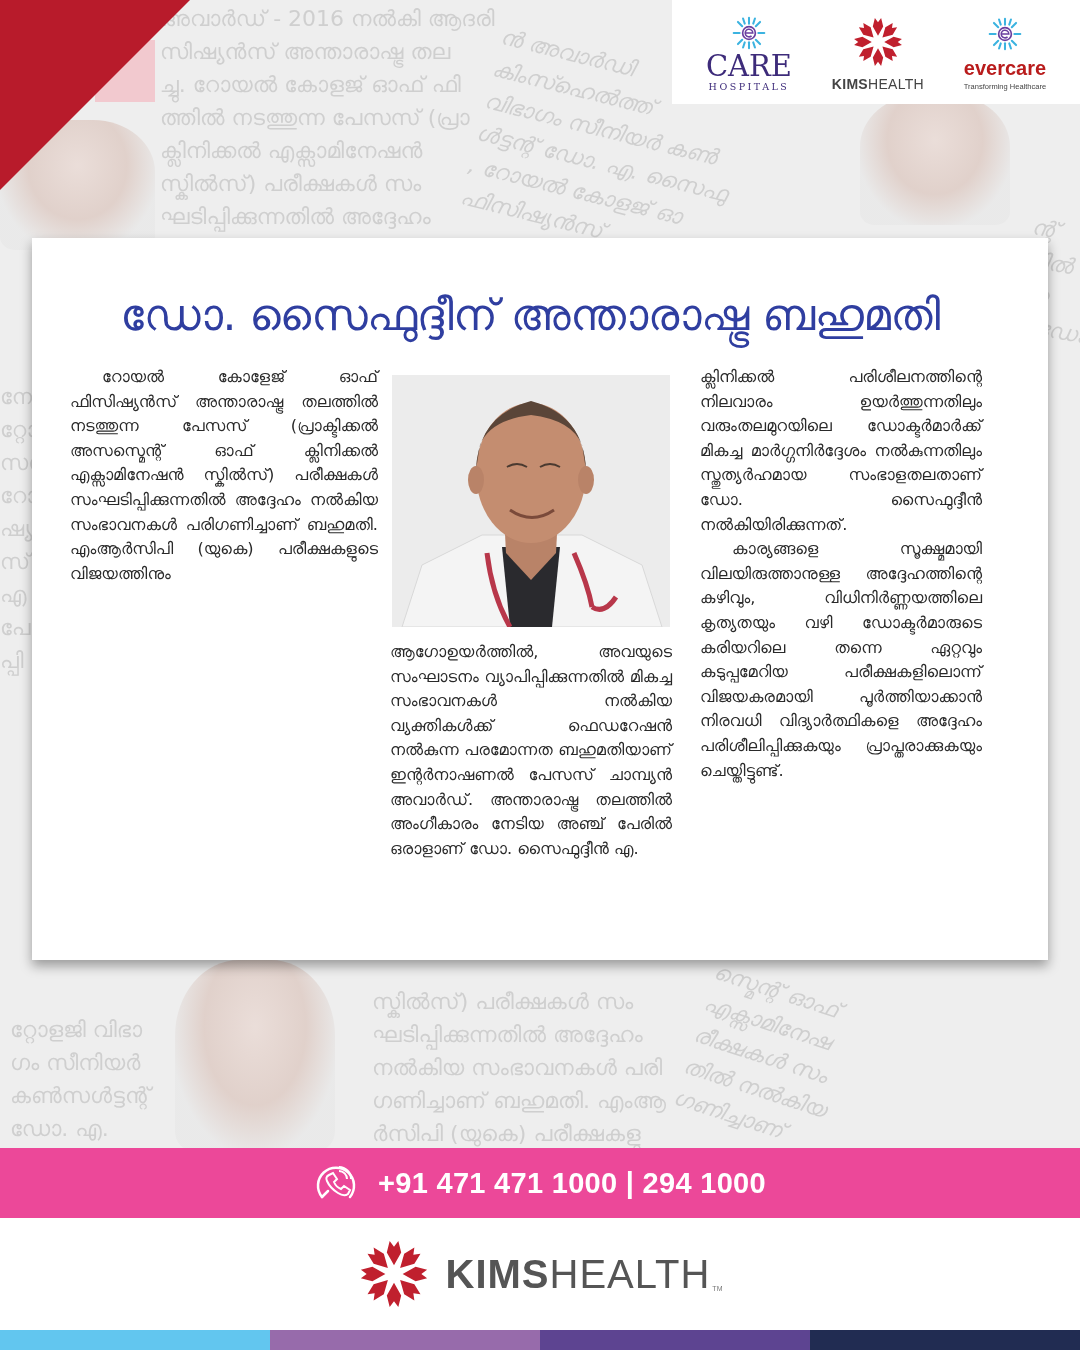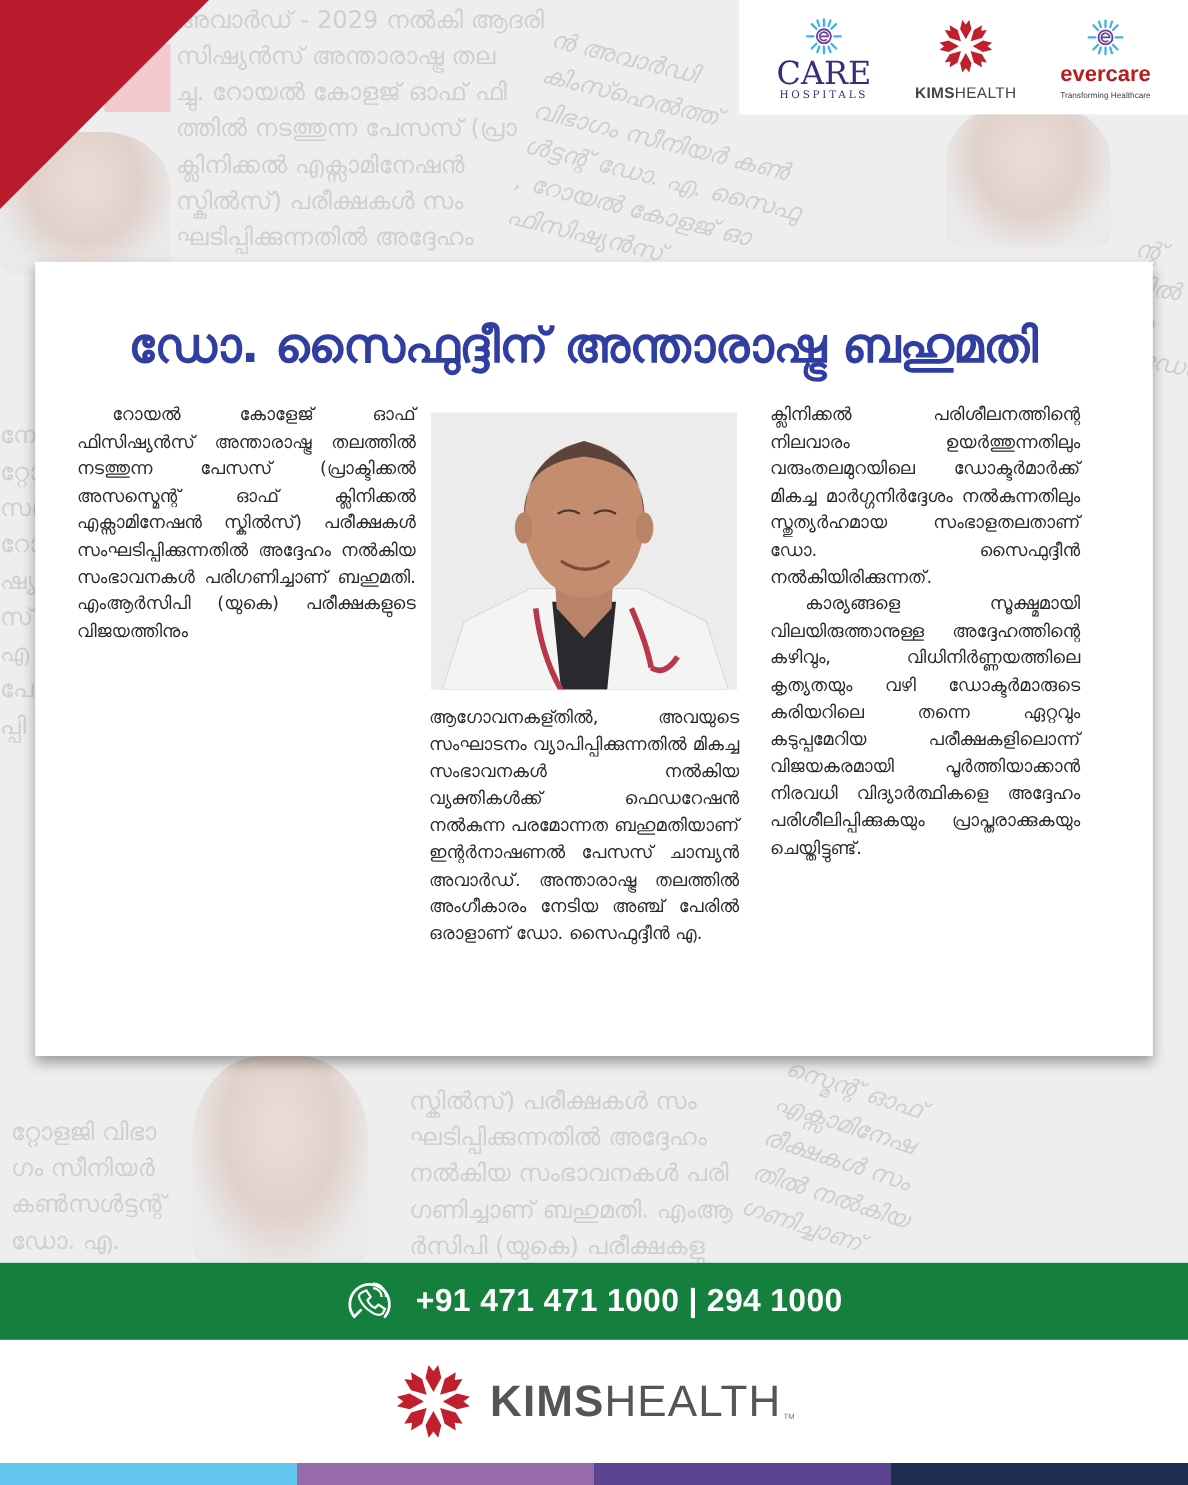--- a/index.html
+++ b/index.html
@@ -35,31 +35,31 @@
   .kims-word-sm { font-family: "Liberation Sans", sans-serif; font-size: 14px; color: #444; margin-top: 8px; letter-spacing: .3px; }
   .kims-word-sm b { font-weight: 700; color: #444; }
   .ever-word { font-family: "Liberation Sans", sans-serif; color: #b91c1c; font-size: 20px; line-height: 26px; font-weight: 600; margin-top: 4px; }
   .ever-sub { font-family: "Liberation Sans", sans-serif; color: #444; font-size: 7.5px; margin-top: 1px; }
 
   
   .paper-shadow { position: absolute; left: 32px; top: 238px; width: 1016px; height: 722px; filter: drop-shadow(0 6px 6px rgba(0,0,0,.35)); z-index: 5; }
   .paper { width: 100%; height: 100%; background: #ffffff; }
 
   .clip { position: absolute; left: 60px; top: 275px; width: 960px; height: 660px; z-index: 6; }
-  .headline { position: absolute; left: 30px; top: 10px; width: 880px; text-align: center; font-family: "DejaVu Sans", sans-serif; font-weight: 700; color: #2f3ea0; font-size: 44px; line-height: 60px; letter-spacing: -0.5px; }
+  .headline { position: absolute; left: 30px; top: 10px; width: 880px; text-align: center; font-family: "DejaVu Sans", sans-serif; font-weight: 400; color: #2f3ea0; font-size: 44px; line-height: 60px; letter-spacing: -0.5px; }
   .col { position: absolute; top: 90px; font-family: "DejaVu Sans", sans-serif; font-size: 16.2px; line-height: 24.6px; color: #2a2a2a; text-align: justify; }
   .col p { margin: 0; }
   .col .indent { text-indent: 32px; }
   .col1 { left: 10px; width: 308px; }
   .col2 { left: 330px; top: 365px; width: 282px; }
   .col3 { left: 640px; width: 282px; }
   .photo { position: absolute; left: 332px; top: 100px; width: 278px; height: 252px; background: #ececec; overflow: hidden; }
 
   
-  .phone-bar { position: absolute; left: 0; top: 1148px; width: 1080px; height: 70px; background: #15803d; display: flex; align-items: center; justify-content: center; z-index: 7; }
+  .phone-bar { position: absolute; left: 0; top: 1148px; width: 1080px; height: 70px; background: #ec4899; display: flex; align-items: center; justify-content: center; z-index: 7; }
   .phone-icon { width: 44px; height: 44px; margin-right: 20px; }
   .phone-text { color: #ffffff; font-family: "Liberation Sans", sans-serif; font-weight: 700; font-size: 29px; letter-spacing: .3px; }
 
   
   .footer { position: absolute; left: 0; top: 1218px; width: 1080px; height: 112px; background: #ffffff; display: flex; align-items: center; justify-content: center; }
   .footer .kims-star { width: 72px; height: 72px; margin-right: 16px; }
   .footer .kims-word { font-family: "Liberation Sans", sans-serif; font-size: 40px; color: #555; letter-spacing: 1px; }
   .footer .kims-word b { font-weight: 700; color: #555; }
   .footer .tm { font-size: 7px; color: #777; align-self: flex-end; margin-bottom: 38px; margin-left: 2px; font-family: "Liberation Sans", sans-serif; }
 
@@ -68,21 +68,21 @@
 </style>
 </head>
 <body>
 
 <div class="bg">
   <div class="bg-pink"></div>
   <div class="bg-photo p1"></div>
   <div class="bg-photo p2"></div>
   <div class="bg-photo p3"></div>
   <div class="bg-col c1">
-    <div>അവാർഡ് - 2029 നൽകി ആദരി</div>
+    <div>അവാർഡ് - 2016 നൽകി ആദരി</div>
       <div>സിഷ്യൻസ് അന്താരാഷ്ട്ര തല</div>
       <div>ച്ചു. റോയൽ കോളജ് ഓഫ് ഫി</div>
       <div>ത്തിൽ നടത്തുന്ന പേസസ് (പ്രാ</div>
       <div>ക്ലിനിക്കൽ എക്സാമിനേഷൻ</div>
       <div>സ്കിൽസ്) പരീക്ഷകൾ സം</div>
       <div>ഘടിപ്പിക്കുന്നതിൽ അദ്ദേഹം</div>
       <div>നൽകിയ സംഭാവനകൾ പരി</div>
   </div>
   <div class="bg-col c2">
     <div>ൻ അവാർഡി</div>
@@ -235,21 +235,21 @@
       <path d="M148 92 q10 -6 20 0" stroke="#4a3a30" stroke-width="2" fill="none"></path>
       <path d="M118 135 Q140 150 162 135" stroke="#7a4a3a" stroke-width="3" fill="none"></path>
 
       <path d="M95 178 Q100 220 118 252" stroke="#b8374a" stroke-width="5" fill="none"></path>
       <path d="M182 178 Q196 210 200 232" stroke="#b8374a" stroke-width="5" fill="none"></path>
       <path d="M200 232 Q212 240 224 222" stroke="#b8374a" stroke-width="5" fill="none"></path>
     </svg>
   </div>
 
   <div class="col col2">
-    <p>ആഗോവനകള്തിൽ, അവയുടെ സംഘാടനം വ്യാപിപ്പിക്കുന്നതിൽ മികച്ച സംഭാവനകൾ നൽകിയ വ്യക്തികൾക്ക് ഫെഡറേഷൻ നൽകുന്ന പരമോന്നത ബഹുമതിയാണ് ഇന്റർനാഷണൽ പേസസ് ചാമ്പ്യൻ അവാർഡ്. അന്താരാഷ്ട്ര തലത്തിൽ അംഗീകാരം നേടിയ അഞ്ച് പേരിൽ ഒരാളാണ് ഡോ. സൈഫുദ്ദീൻ എ.</p>
+    <p>ആഗോഉയർത്തിൽ, അവയുടെ സംഘാടനം വ്യാപിപ്പിക്കുന്നതിൽ മികച്ച സംഭാവനകൾ നൽകിയ വ്യക്തികൾക്ക് ഫെഡറേഷൻ നൽകുന്ന പരമോന്നത ബഹുമതിയാണ് ഇന്റർനാഷണൽ പേസസ് ചാമ്പ്യൻ അവാർഡ്. അന്താരാഷ്ട്ര തലത്തിൽ അംഗീകാരം നേടിയ അഞ്ച് പേരിൽ ഒരാളാണ് ഡോ. സൈഫുദ്ദീൻ എ.</p>
   </div>
 
   <div class="col col3">
     <p>ക്ലിനിക്കൽ പരിശീലനത്തിന്റെ നിലവാരം ഉയർത്തുന്നതിലും വരുംതലമുറയിലെ ഡോക്ടർമാർക്ക് മികച്ച മാർഗ്ഗനിർദ്ദേശം നൽകുന്നതിലും സ്തുത്യർഹമായ സംഭാളതലതാണ് ഡോ. സൈഫുദ്ദീൻ നൽകിയിരിക്കുന്നത്.</p>
     <p class="indent">കാര്യങ്ങളെ സൂക്ഷ്മമായി വിലയിരുത്താനുള്ള അദ്ദേഹത്തിന്റെ കഴിവും, വിധിനിർണ്ണയത്തിലെ കൃത്യതയും വഴി ഡോക്ടർമാരുടെ കരിയറിലെ തന്നെ ഏറ്റവും കടുപ്പമേറിയ പരീക്ഷകളിലൊന്ന് വിജയകരമായി പൂർത്തിയാക്കാൻ നിരവധി വിദ്യാർത്ഥികളെ അദ്ദേഹം പരിശീലിപ്പിക്കുകയും പ്രാപ്തരാക്കുകയും ചെയ്തിട്ടുണ്ട്.</p>
   </div>
 </div>
 
 <div class="phone-bar">
   <svg class="phone-icon" viewBox="0 0 44 44">

